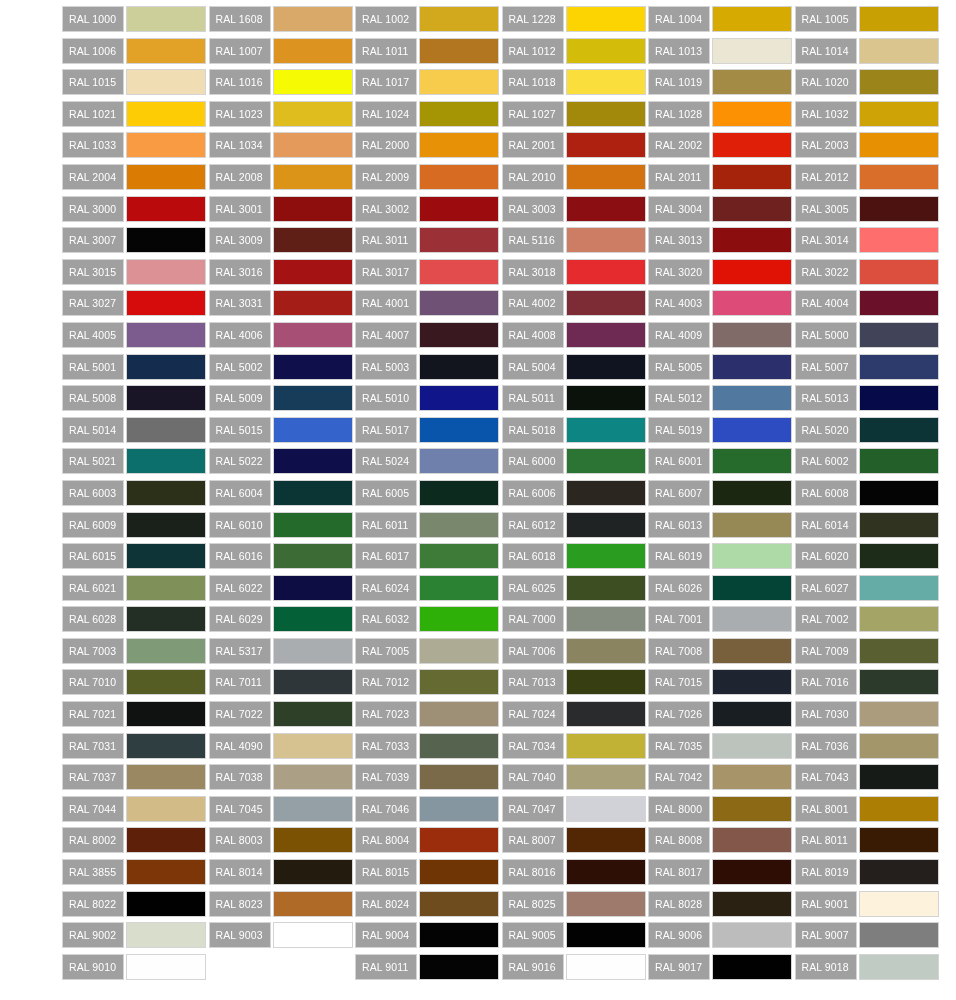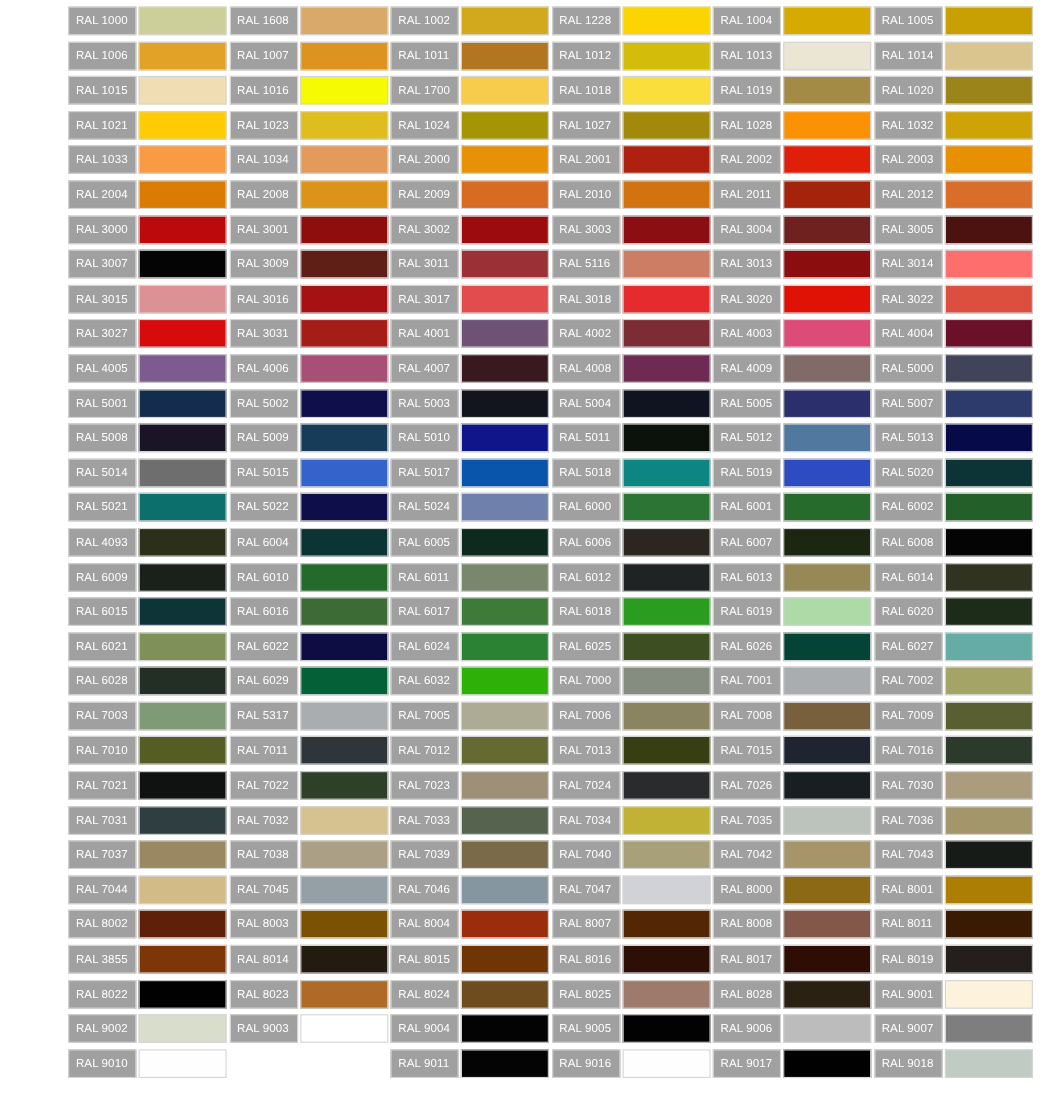--- a/index.html
+++ b/index.html
@@ -121,21 +121,21 @@
     <div class="ral-row">
       <div class="ral-cell">
         <div class="ral-label">RAL 1015</div>
         <div class="ral-swatch" style="background-color: rgb(240, 221, 180);"></div>
       </div>
       <div class="ral-cell">
         <div class="ral-label">RAL 1016</div>
         <div class="ral-swatch" style="background-color: rgb(246, 250, 2);"></div>
       </div>
       <div class="ral-cell">
-        <div class="ral-label">RAL 1700</div>
+        <div class="ral-label">RAL 1017</div>
         <div class="ral-swatch" style="background-color: rgb(247, 203, 76);"></div>
       </div>
       <div class="ral-cell">
         <div class="ral-label">RAL 1018</div>
         <div class="ral-swatch" style="background-color: rgb(250, 222, 60);"></div>
       </div>
       <div class="ral-cell">
         <div class="ral-label">RAL 1019</div>
         <div class="ral-swatch" style="background-color: rgb(163, 139, 69);"></div>
       </div>
@@ -451,21 +451,21 @@
         <div class="ral-label">RAL 6001</div>
         <div class="ral-swatch" style="background-color: rgb(38, 106, 44);"></div>
       </div>
       <div class="ral-cell">
         <div class="ral-label">RAL 6002</div>
         <div class="ral-swatch" style="background-color: rgb(35, 96, 41);"></div>
       </div>
     </div>
     <div class="ral-row">
       <div class="ral-cell">
-        <div class="ral-label">RAL 4093</div>
+        <div class="ral-label">RAL 6003</div>
         <div class="ral-swatch" style="background-color: rgb(44, 48, 24);"></div>
       </div>
       <div class="ral-cell">
         <div class="ral-label">RAL 6004</div>
         <div class="ral-swatch" style="background-color: rgb(11, 52, 52);"></div>
       </div>
       <div class="ral-cell">
         <div class="ral-label">RAL 6005</div>
         <div class="ral-swatch" style="background-color: rgb(12, 42, 29);"></div>
       </div>
@@ -663,21 +663,21 @@
         <div class="ral-label">RAL 7030</div>
         <div class="ral-swatch" style="background-color: rgb(170, 156, 125);"></div>
       </div>
     </div>
     <div class="ral-row">
       <div class="ral-cell">
         <div class="ral-label">RAL 7031</div>
         <div class="ral-swatch" style="background-color: rgb(47, 62, 64);"></div>
       </div>
       <div class="ral-cell">
-        <div class="ral-label">RAL 7032</div>
+        <div class="ral-label">RAL 4090</div>
         <div class="ral-swatch" style="background-color: rgb(214, 193, 145);"></div>
       </div>
       <div class="ral-cell">
         <div class="ral-label">RAL 7033</div>
         <div class="ral-swatch" style="background-color: rgb(86, 99, 78);"></div>
       </div>
       <div class="ral-cell">
         <div class="ral-label">RAL 7034</div>
         <div class="ral-swatch" style="background-color: rgb(193, 177, 52);"></div>
       </div>

